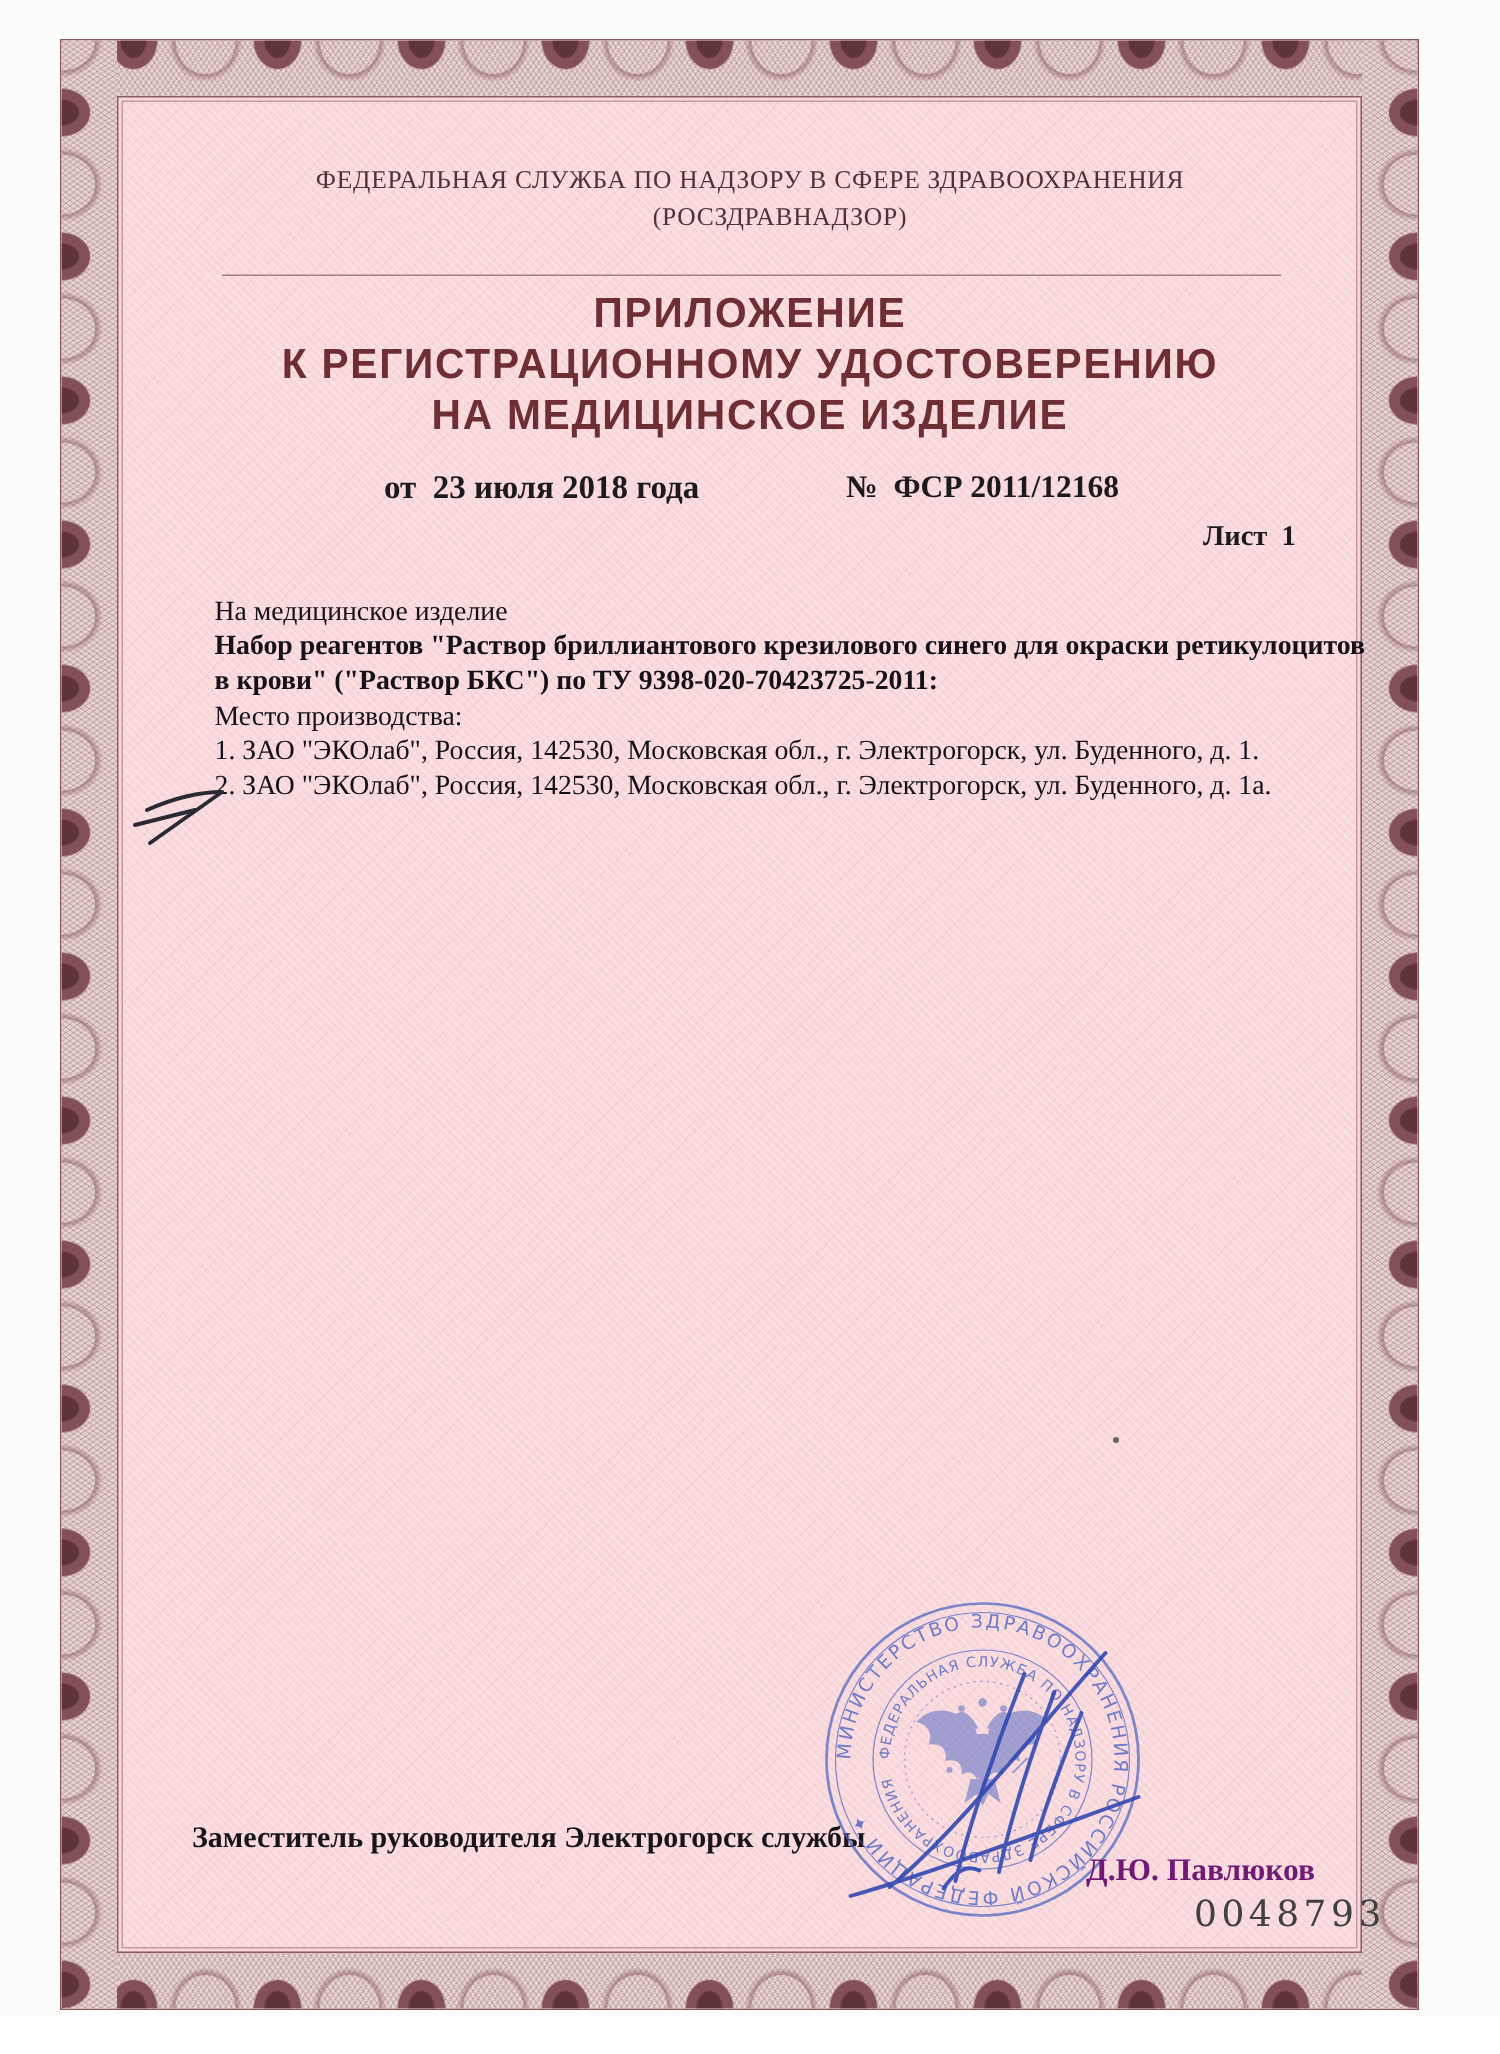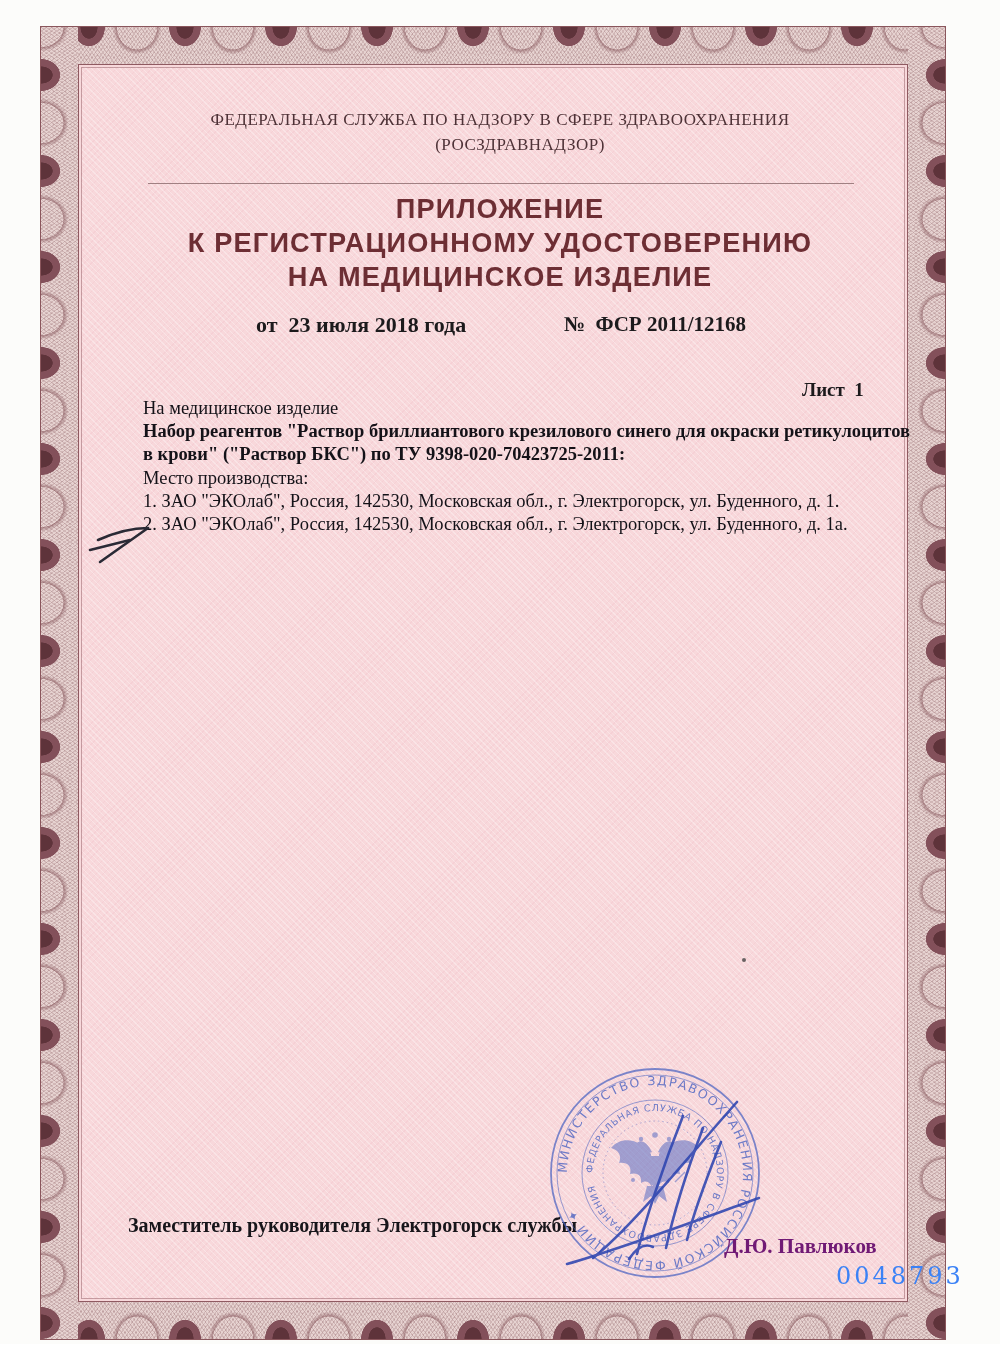--- a/index.html
+++ b/index.html
@@ -62,32 +62,32 @@
           font-size:17px;letter-spacing:.5px;color:#4e3237;}
   .agency-1{top:110px;} .agency-2{top:135px;padding-left:40px;}
   .header-rule{position:absolute;top:183px;left:148px;width:706px;height:1px;
                background:#a08082;}
   .title{position:absolute;top:192px;left:0;right:0;text-align:center;
          font-family:"Liberation Sans", sans-serif;font-weight:700;font-size:28px;
          line-height:34px;letter-spacing:1.2px;color:#6d2e34;
          transform:scaleX(.97);transform-origin:center;}
   .issue-date{position:absolute;left:256px;top:312px;font-weight:700;font-size:22px;white-space:pre;}
   .issue-number{position:absolute;left:540px;top:312px;font-weight:700;font-size:21px;white-space:pre;margin-left:24px;}
-  .sheet{position:absolute;left:802px;top:347px;font-weight:700;font-size:19px;white-space:pre;margin-top:32px;}
+  .sheet{position:absolute;left:802px;top:347px;font-weight:700;font-size:19px;white-space:pre;}
   .body-block{position:absolute;left:143px;top:397px;width:775px;
               font-size:18.5px;line-height:23.2px;color:#141218;}
   .body-block p{margin:0;}
   .bold{font-weight:700;}
   .strike-svg{position:absolute;left:84px;top:520px;}
   .signer{position:absolute;left:128px;top:1212px;font-weight:700;font-size:20px;
           line-height:27px;color:#17151a;}
   .stamp{position:absolute;left:533px;top:1056px;width:244px;height:234px;}
   .signer-name{position:absolute;left:724px;top:1234px;font-weight:700;font-size:21px;color:#701a75;}
   .serial{position:absolute;left:796px;top:1262px;font-family:"DejaVu Serif", serif;
-          font-size:24px;letter-spacing:3px;color:#3b82f6;margin-left:40px;}
+          font-size:24px;letter-spacing:3px;color:#404040;}
   .speck{position:absolute;left:742px;top:958px;width:4px;height:4px;border-radius:50%;
          background:#3a3a3a;opacity:.75;}
   .stamp-text{font-family:"DejaVu Sans", sans-serif;fill:#4b63c2;}
 </style>
 </head>
 <body>
 
 <div class="page">
 
   <div class="frame">

